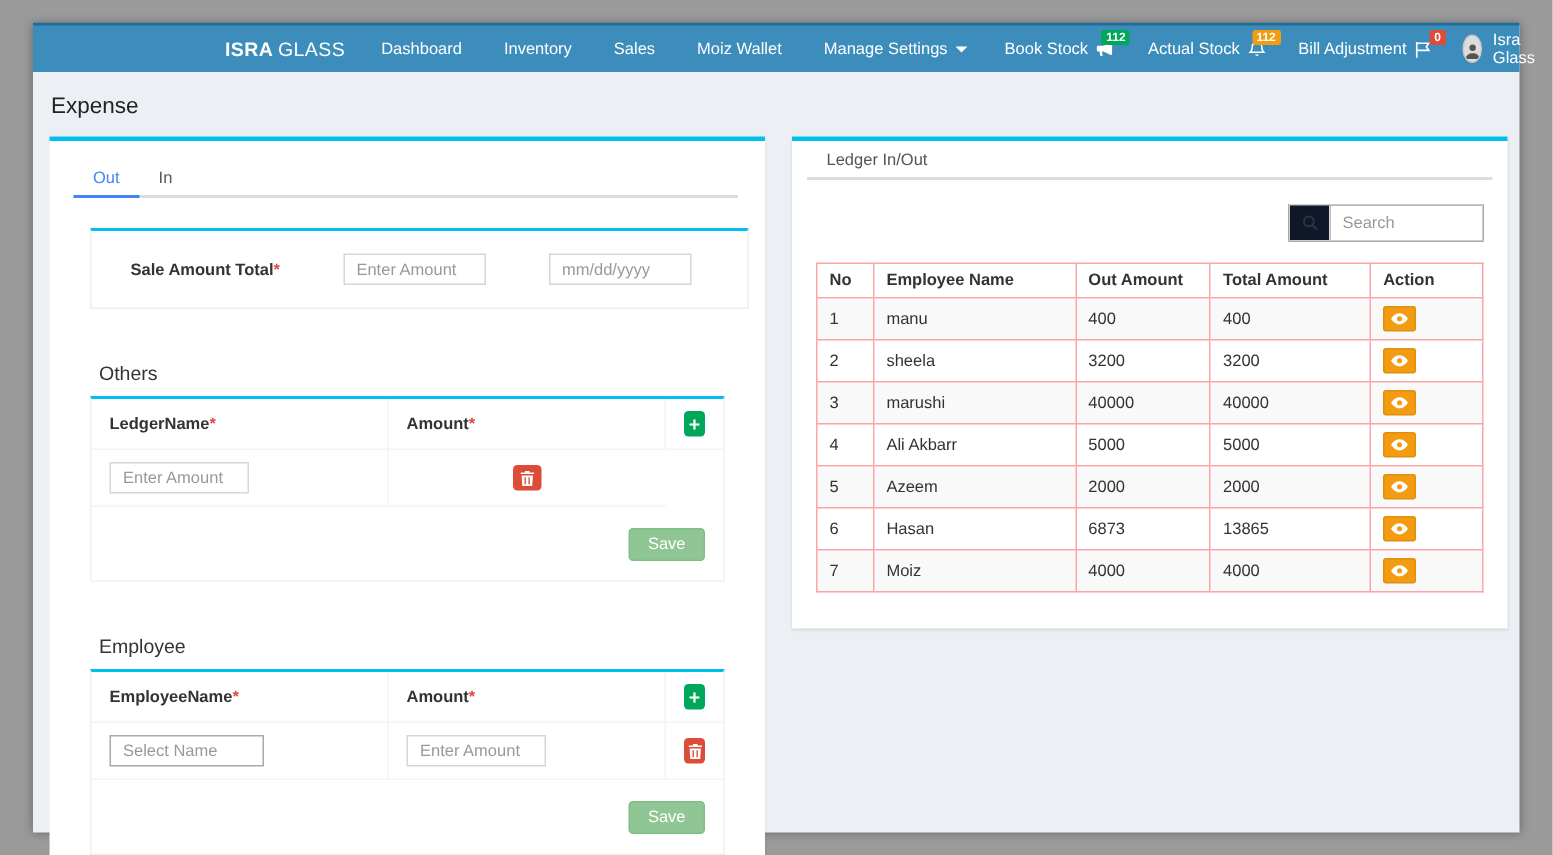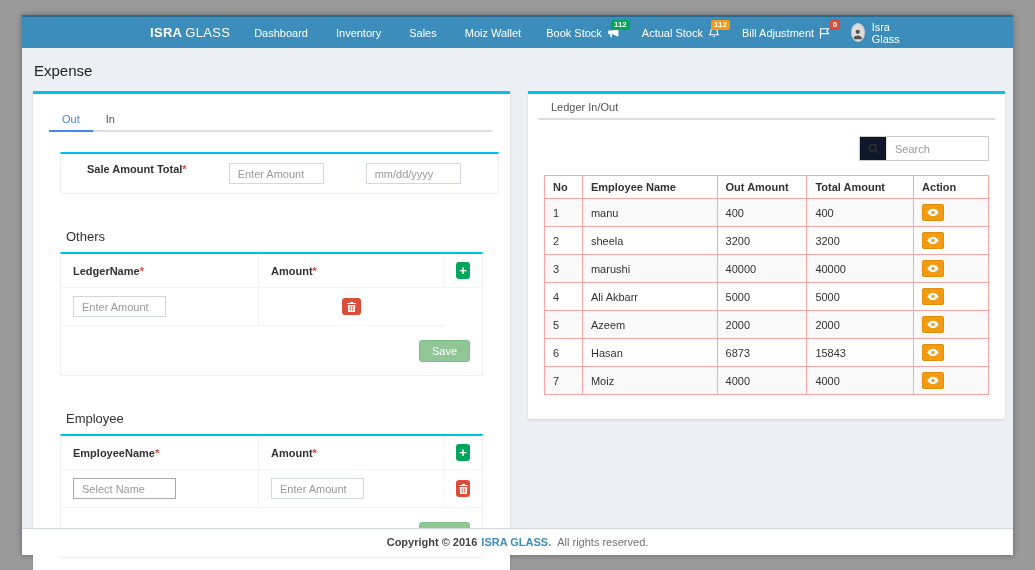--- a/index.html
+++ b/index.html
@@ -37,21 +37,21 @@
 
   
   .tabs { display:flex; border-bottom:2px solid #ddd; }
   .tab { padding:7px 13px 5px 13px; font-size:11px; color:#555; cursor:pointer;
          border-bottom:2px solid transparent; margin-bottom:-2px; }
   .tab.active { color:#4285f4; border-bottom-color:#4285f4; }
 
   
   .expense-card .tabs { margin:12px 18px 0 16px; }
   .sale-box { margin:20px 11px 0 27px; border:1px solid #eee; border-top:2px solid #00c0ef;
-              padding:9px 12px; display:flex; }
+              padding:15px 12px; display:flex; align-items:center; }
   .form-label { font-size:11px; font-weight:700; color:#333; white-space:nowrap; }
   .req { color:#dd4b39; font-weight:700; }
   input[type=text] { height:21px; border:1px solid #d2d6de; font-size:11px; padding:0 8px;
                      color:#333; outline:none; font-family:"Liberation Sans", sans-serif; border-radius:0; }
   input::placeholder { color:#999; opacity:1; }
   .sale-box .form-label { margin-left:14px; }
   .sale-box input { width:95px; margin-left:42px; }
   .sale-box input.date { margin-left:42px; }
 
   .section-heading { font-size:13px; color:#333; font-weight:400; margin:35px 27px 8px 33px; }
@@ -112,20 +112,24 @@
         </div>
       <div class="nav-item">
           <span>Inventory</span>
         </div>
       <div class="nav-item">
           <span>Sales</span>
         </div>
       <div class="nav-item">
           <span>Moiz Wallet</span>
         </div>
+      <div class="nav-item">
+        <span>Manage Settings</span>
+        <span class="caret"></span>
+      </div>
     </div>
     <div class="nav-right">
       <div class="nav-stat">
         <span>Book Stock</span>
         <span class="icon-wrap">
           <svg width="13" height="12" viewBox="0 0 13 12">
               <path fill="#fff" d="M10.5 1.2 5.5 3.5H2.2c-.6 0-1 .4-1 1v1.8c0 .6.4 1 1 1h.8l.6 3h1.5l-.5-3h.9l5 2.3c.4.2.9-.1.9-.6V1.8c0-.5-.5-.8-.9-.6z"></path>
             </svg>
           <span class="badge" style="background:#00a65a">112</span>
         </span>
@@ -337,21 +341,21 @@
                     <svg width="12" height="9" viewBox="0 0 12 9">
                       <path fill="#fff" d="M6 .8C3.2.8 1.1 3.2.4 4.5 1.1 5.8 3.2 8.2 6 8.2s4.9-2.4 5.6-3.7C10.9 3.2 8.8.8 6 .8zm0 5.4a1.7 1.7 0 1 1 0-3.4 1.7 1.7 0 0 1 0 3.4z"></path>
                     </svg>
                   </button>
                 </td>
               </tr>
               <tr>
                 <td>6</td>
                 <td>Hasan</td>
                 <td>6873</td>
-                <td>15843</td>
+                <td>13865</td>
                 <td>
                   <button class="eye-btn">
                     <svg width="12" height="9" viewBox="0 0 12 9">
                       <path fill="#fff" d="M6 .8C3.2.8 1.1 3.2.4 4.5 1.1 5.8 3.2 8.2 6 8.2s4.9-2.4 5.6-3.7C10.9 3.2 8.8.8 6 .8zm0 5.4a1.7 1.7 0 1 1 0-3.4 1.7 1.7 0 0 1 0 3.4z"></path>
                     </svg>
                   </button>
                 </td>
               </tr>
               <tr>
                 <td>7</td>
@@ -366,19 +370,14 @@
                   </button>
                 </td>
               </tr>
             </tbody>
         </table>
       </div>
 
     </div>
   </div>
 
-  <div class="footer">
-    <b>Copyright © 2016</b>
-    <span class="brand-link">ISRA GLASS.</span>
-    <span class="rest">All rights reserved.</span>
-  </div>
 
 </div>
 
 </body></html>

